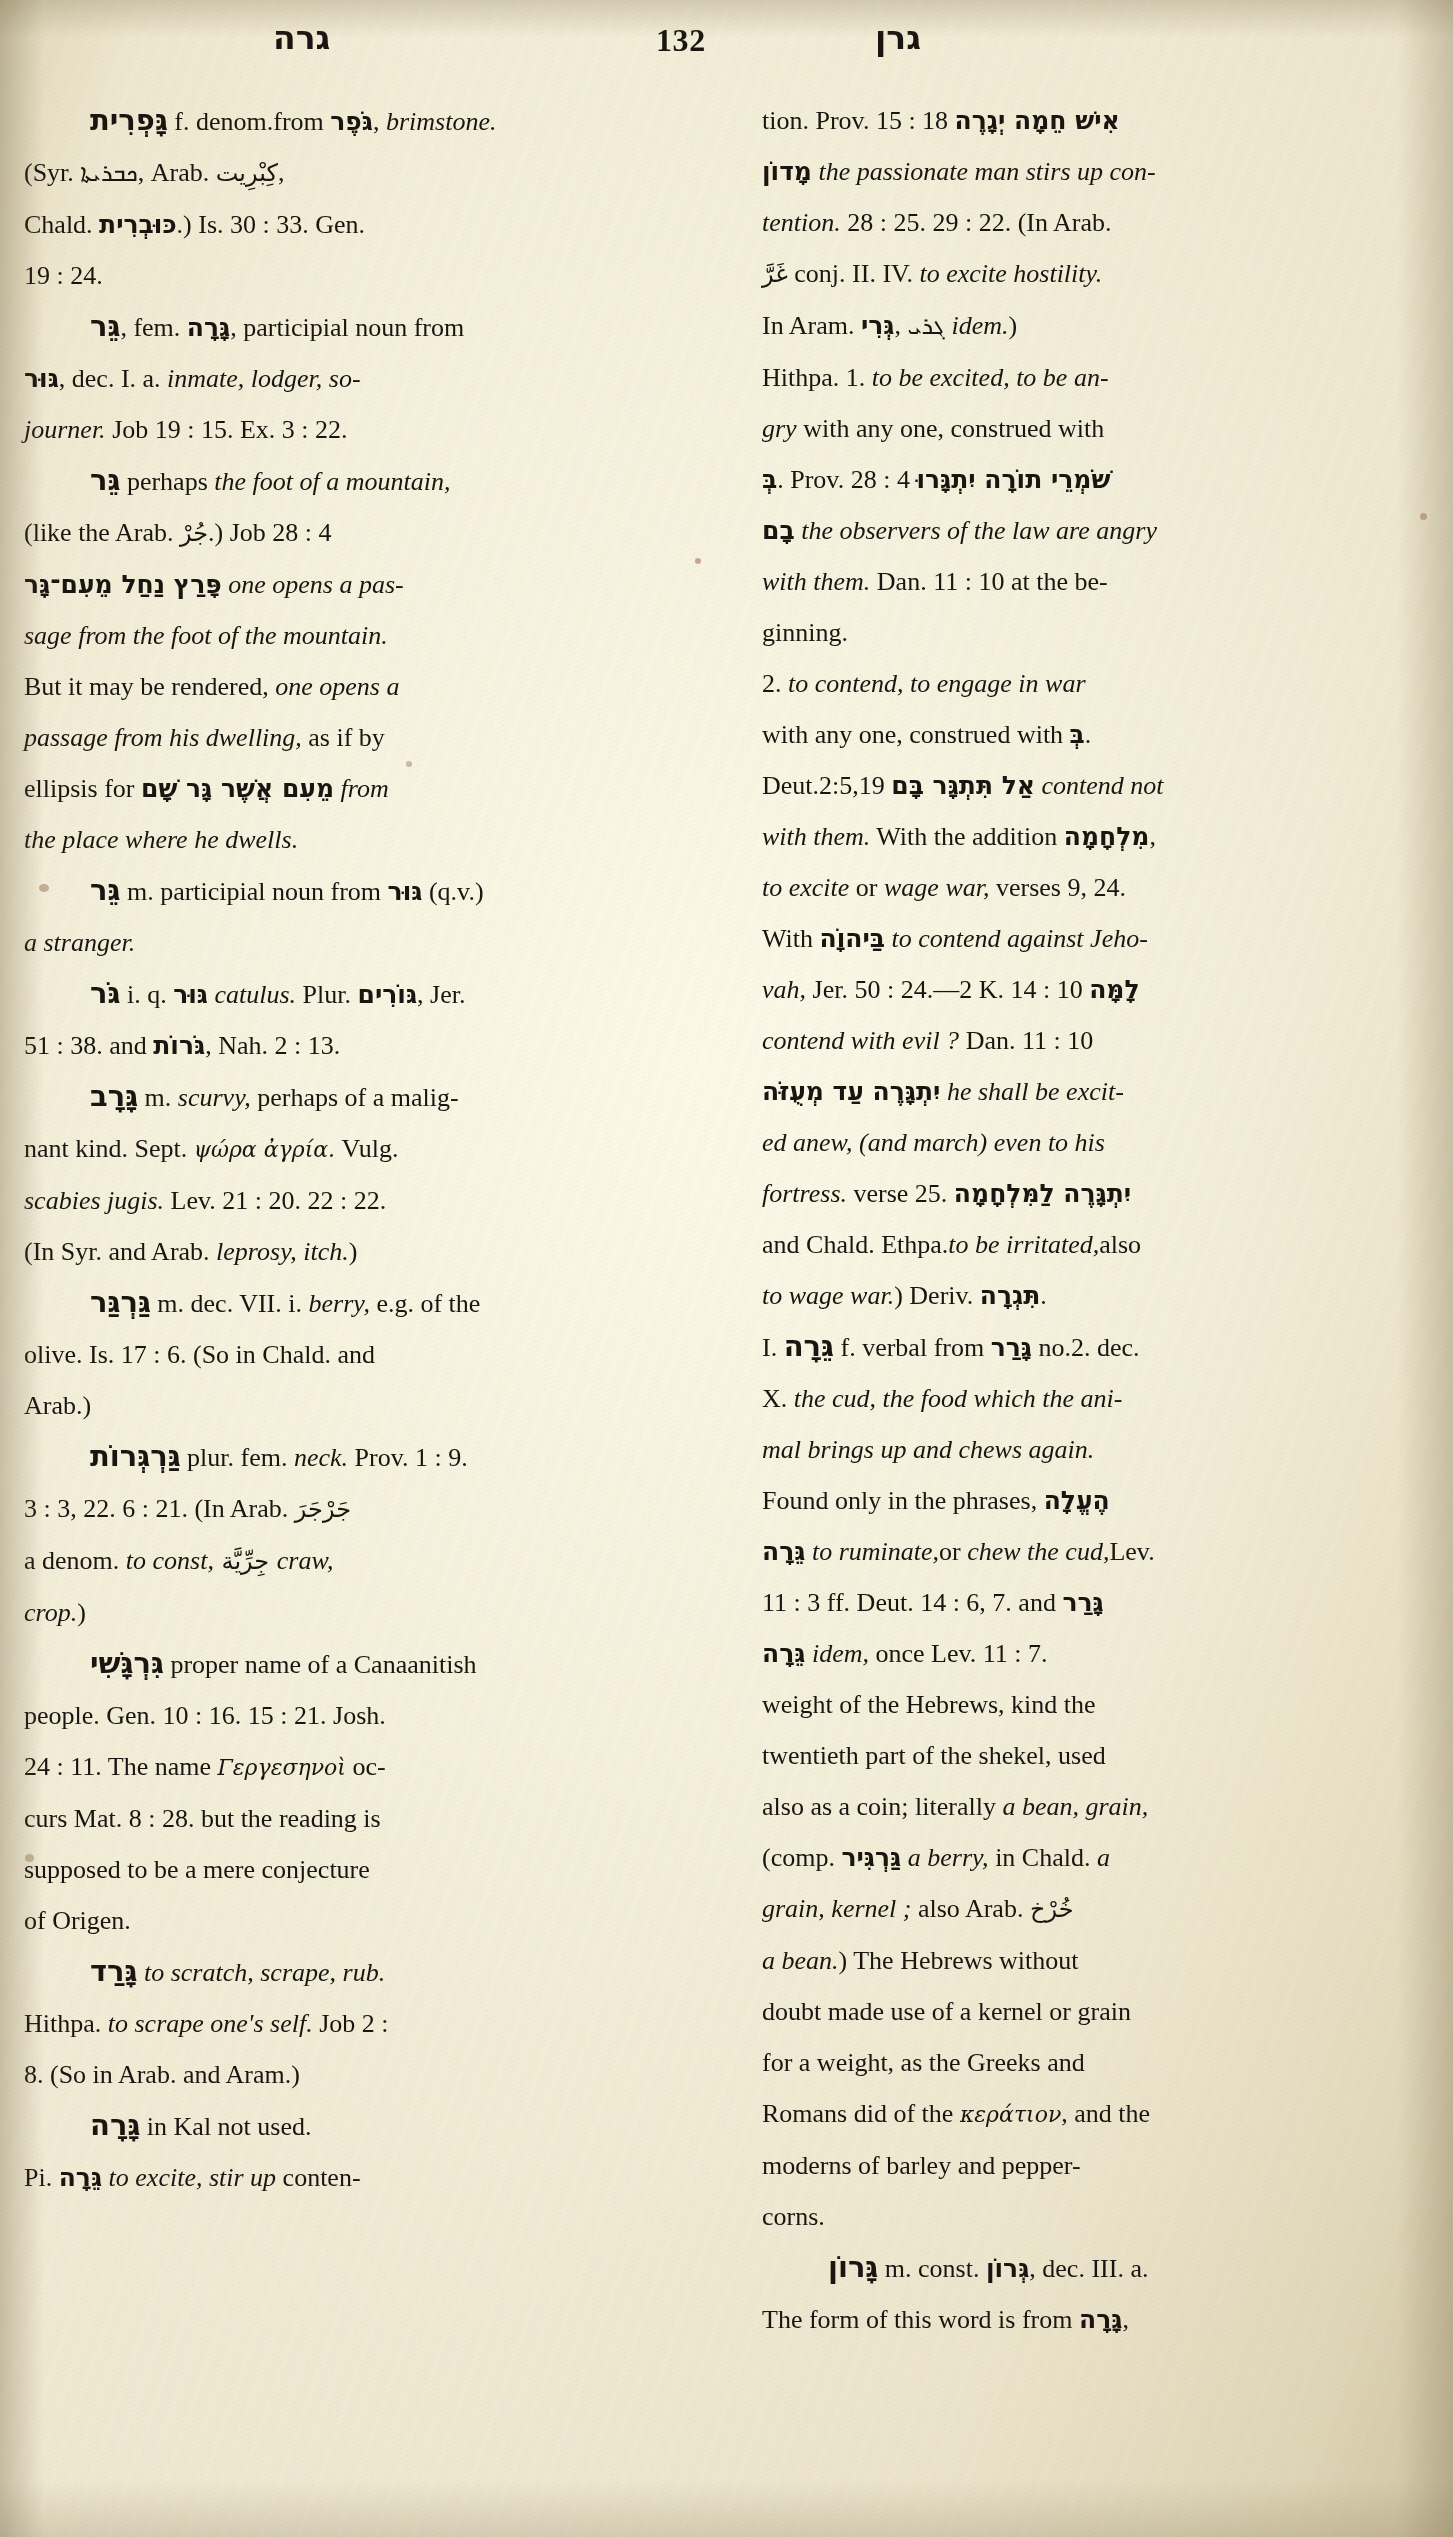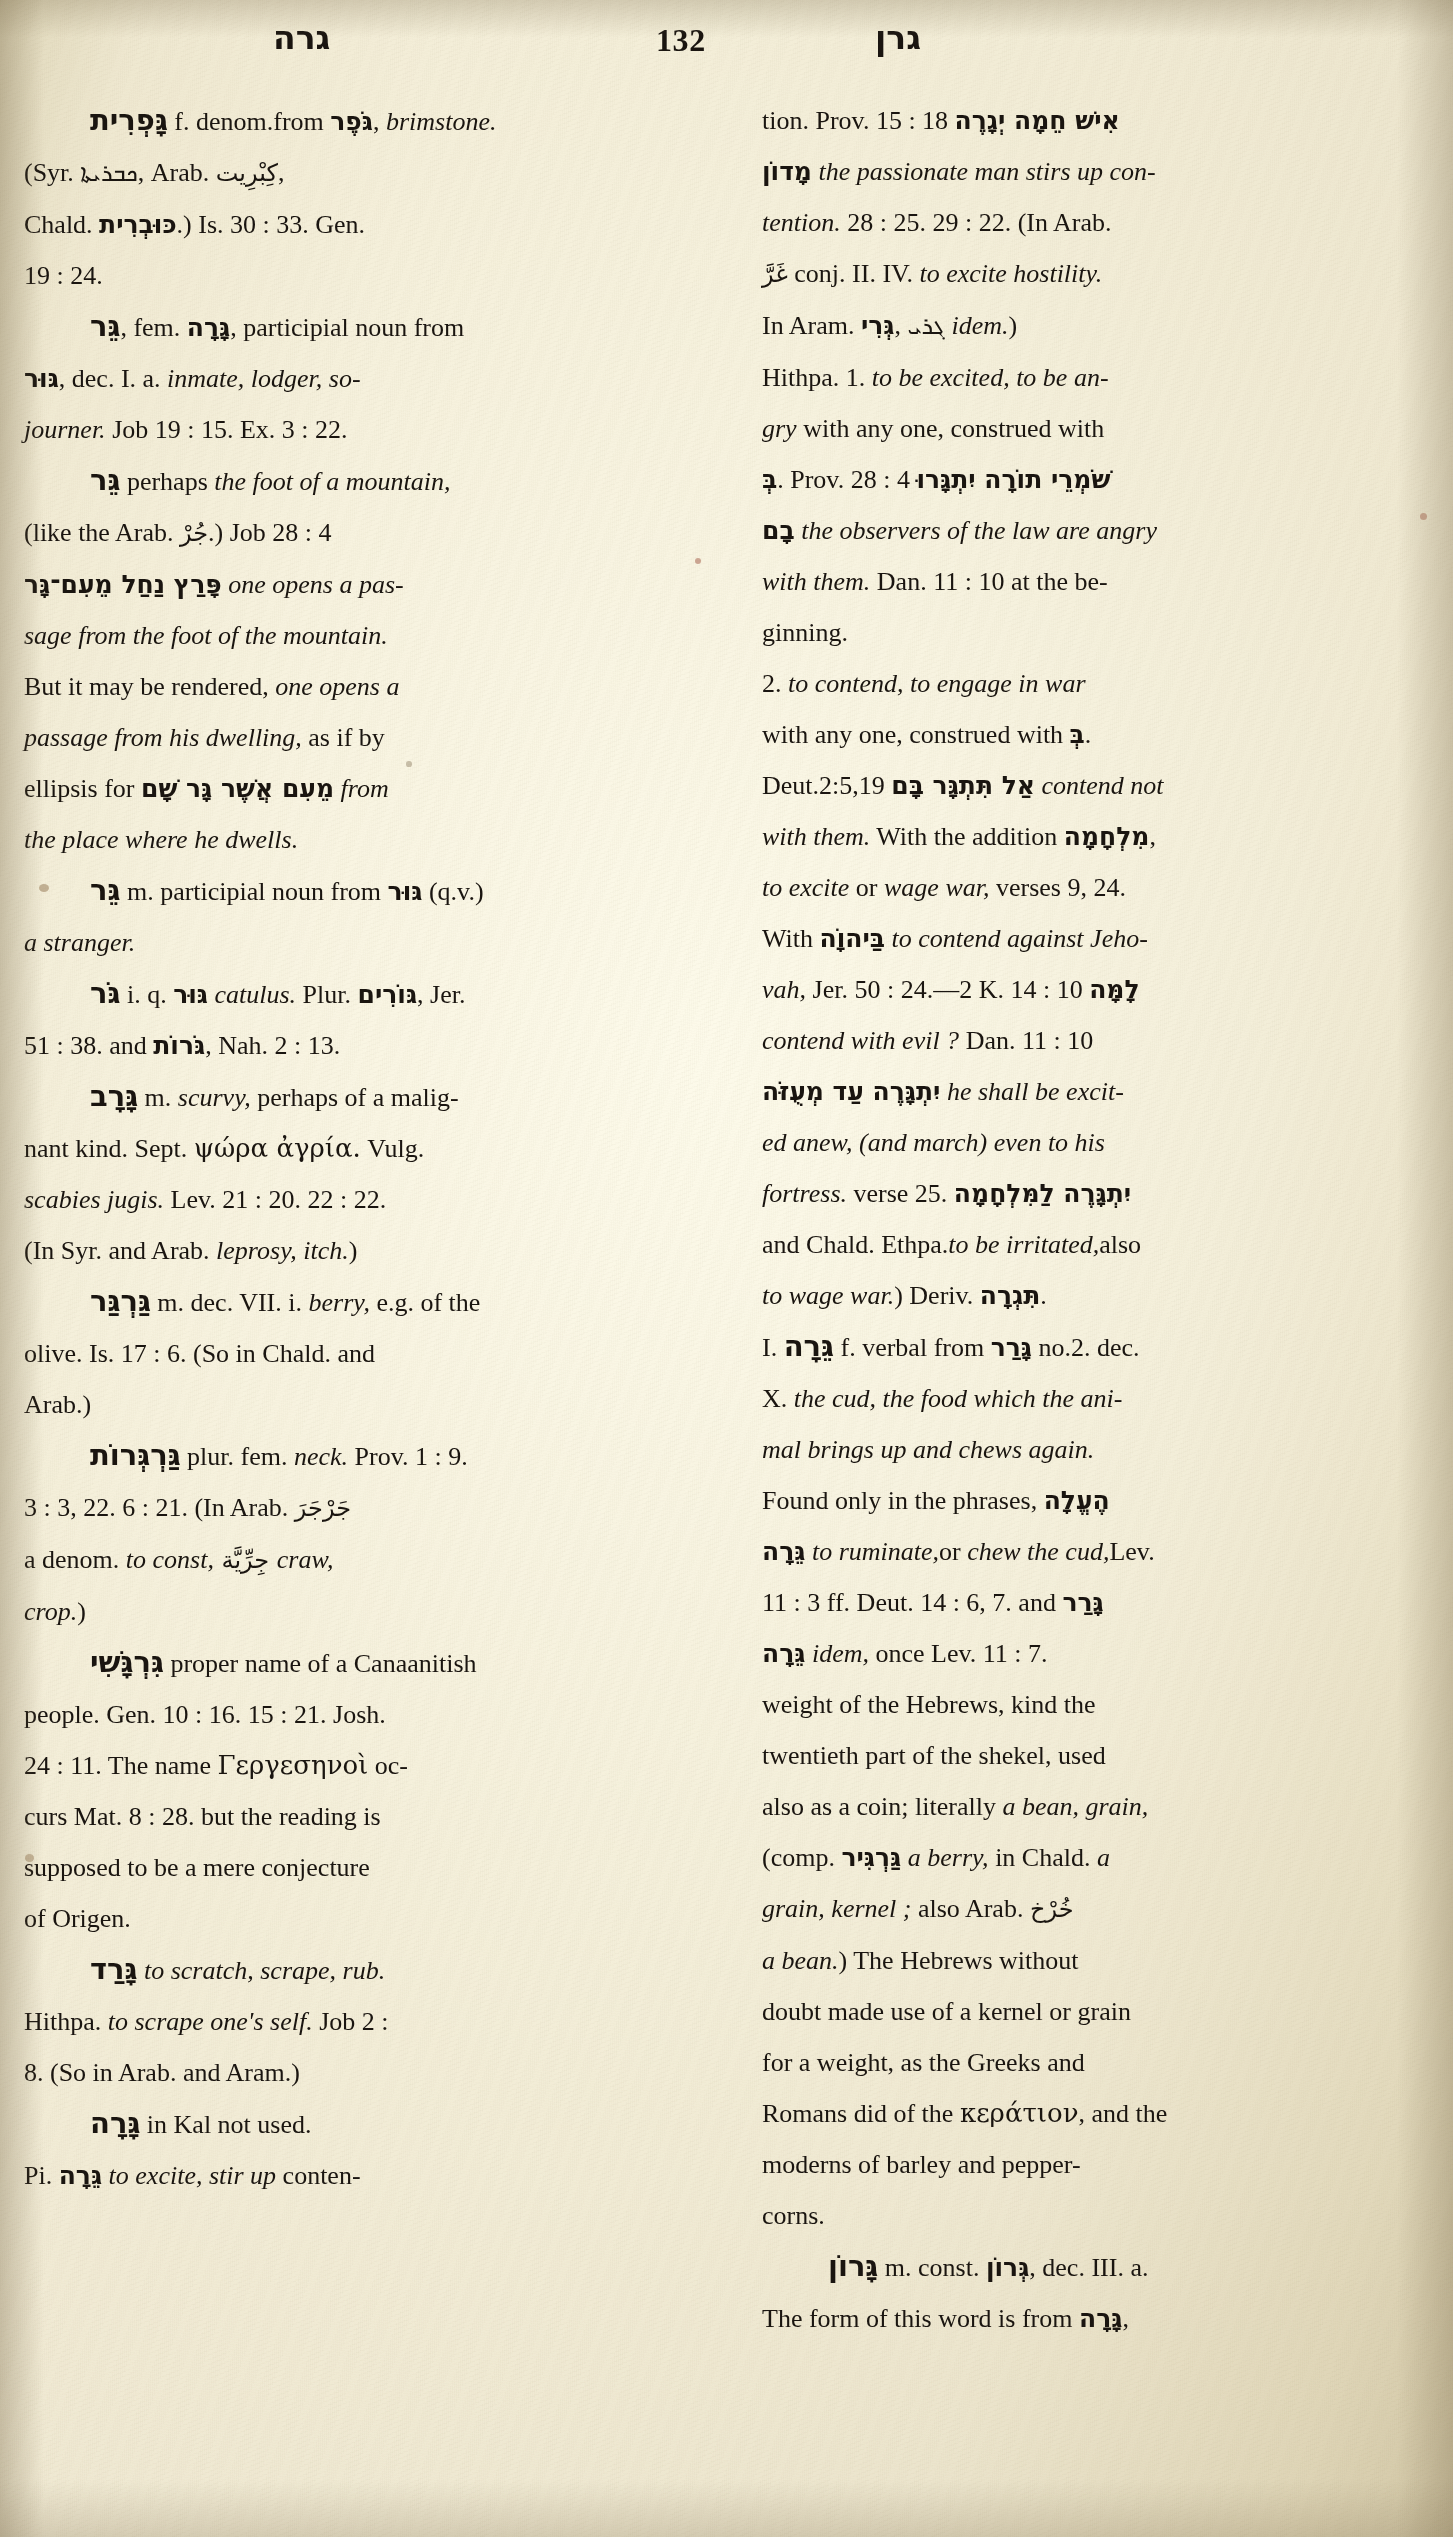--- a/index.html
+++ b/index.html
@@ -76,21 +76,21 @@
     font-family:"DejaVu Sans","DejaVu Serif",sans-serif;
     font-weight:700;
     font-size:25px;
     direction:rtl; unicode-bidi:isolate;
   }
   .ar {           
     font-family:"DejaVu Sans",sans-serif;
     font-size:24px;
     direction:rtl; unicode-bidi:isolate;
   }
-  .gk { font-family:"DejaVu Serif",serif; font-size:26px; }
+  .gk { font-family:"DejaVu Serif",serif; font-style:italic; font-size:22px; }
   .it { font-style:italic; }
   .rom { font-style:normal; }
   .numlbl { font-style:normal; font-weight:400; }
 
   
   .edgeshade-l { position:absolute; left:0; top:0; width:44px; height:100%;
      background:linear-gradient(90deg, rgba(120,104,72,.34), rgba(120,104,72,0)); pointer-events:none;}
   .edgeshade-r { position:absolute; right:0; top:0; width:57px; height:100%;
      background:linear-gradient(270deg, rgba(120,104,72,.30), rgba(120,104,72,0)); pointer-events:none;}
   .edgeshade-t { position:absolute; left:0; top:0; height:38px; width:100%;

